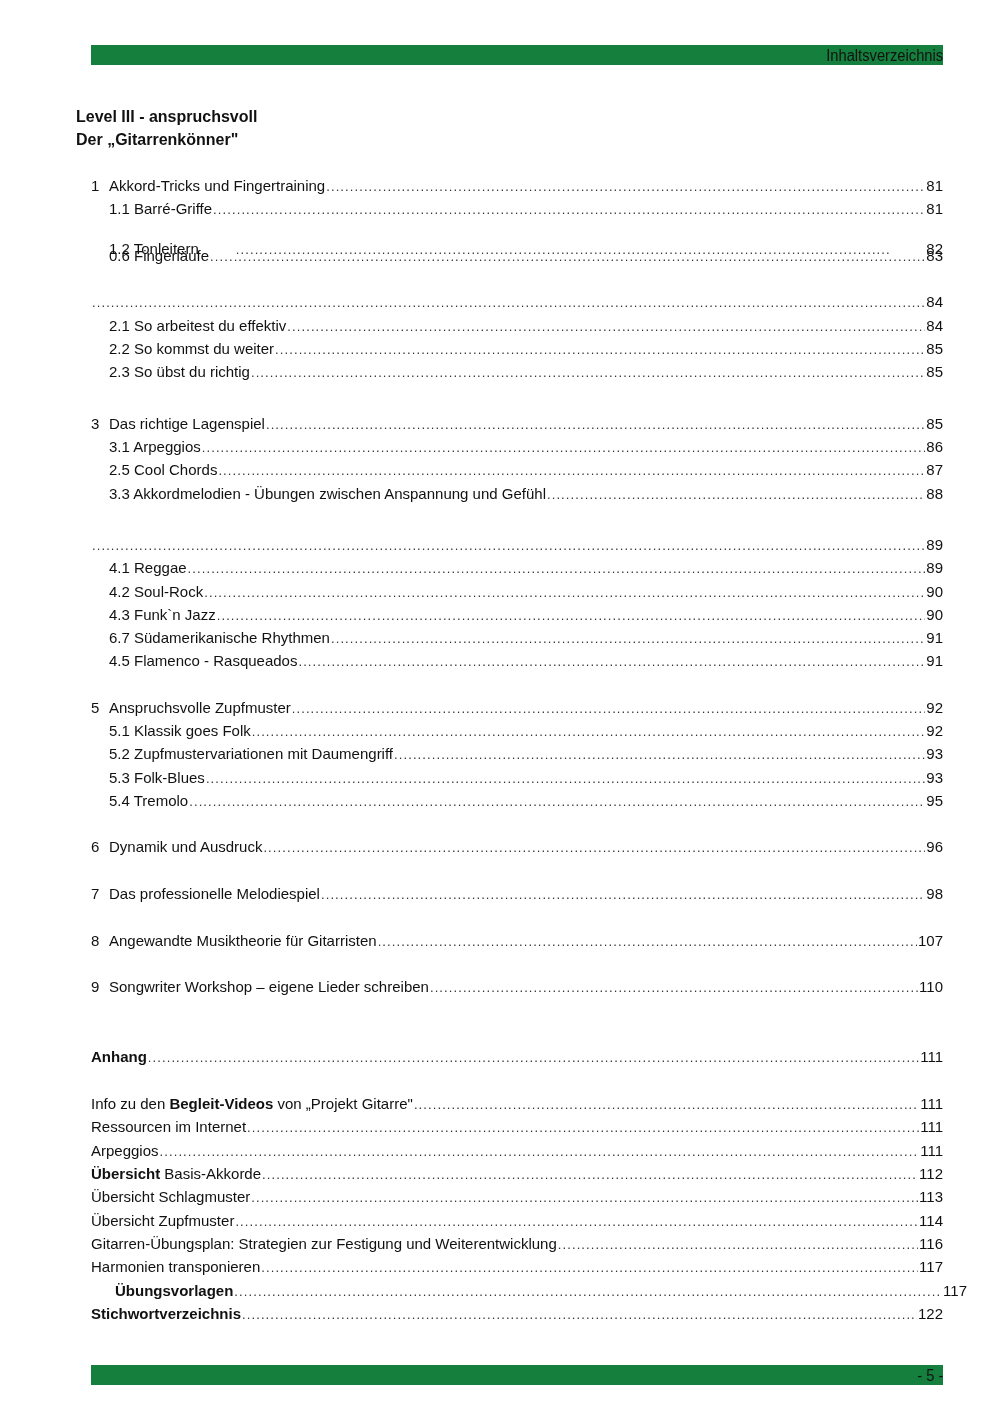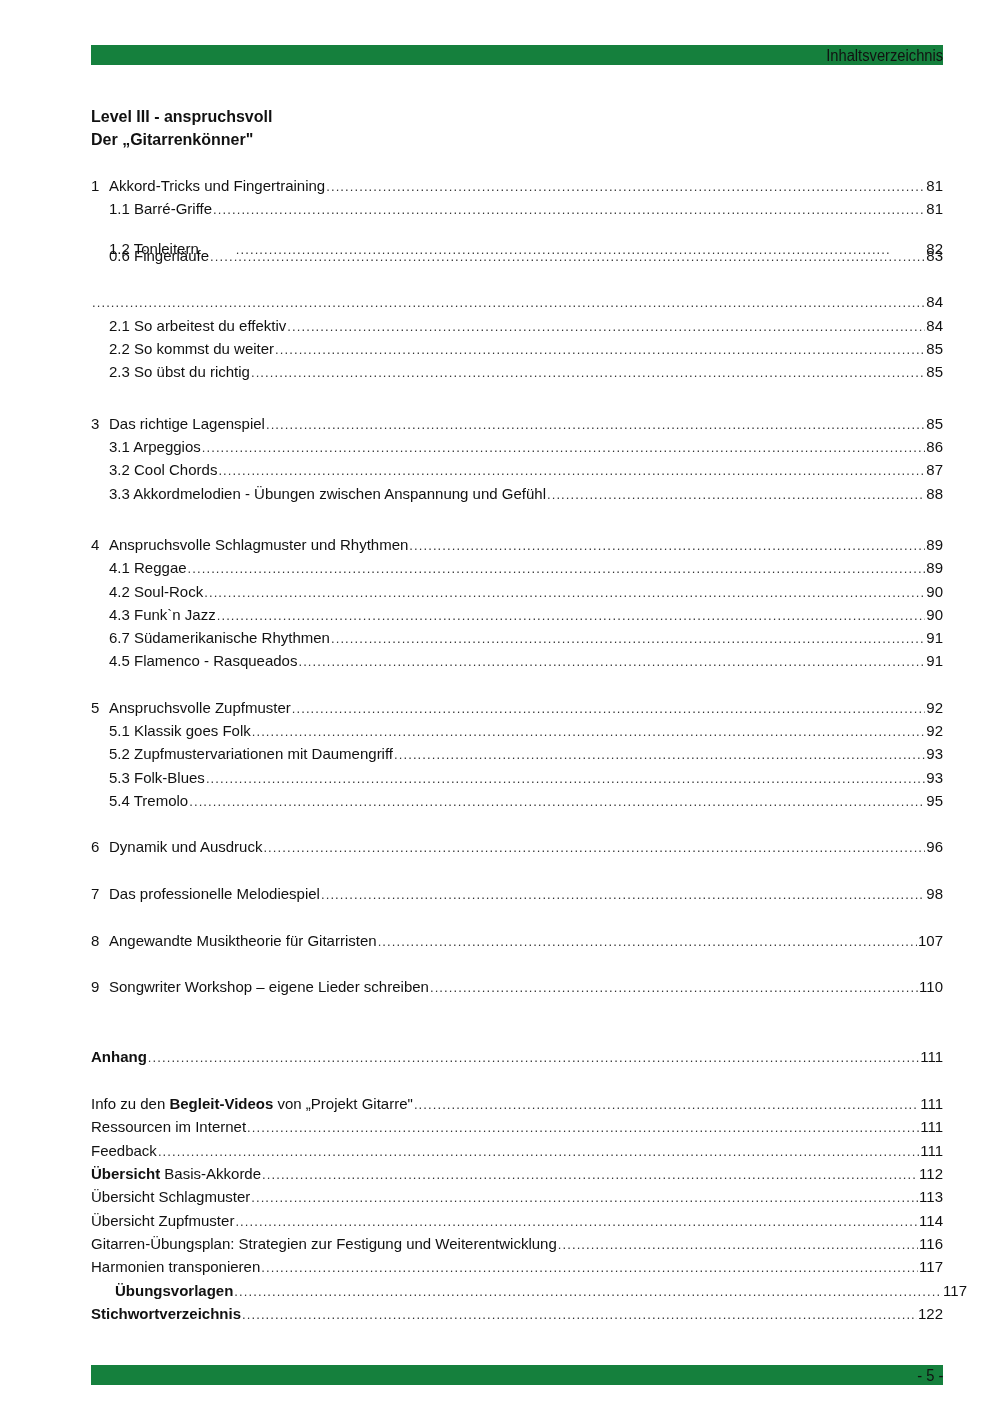--- a/index.html
+++ b/index.html
@@ -2,21 +2,21 @@
 <html><head>
 <meta charset="utf-8">
 <style>
   html, body { margin:0; padding:0; background:#ffffff; }
   body { width:1005px; height:1422px; position:relative; overflow:hidden;
          font-family:"Liberation Sans", sans-serif; color:#111; }
   .bar { position:absolute; left:91px; width:852px; height:20px; background:#15803d; }
   .bar span { position:absolute; right:0; top:1px; font-size:16px; line-height:20px; transform:scaleX(0.92); transform-origin:right; }
   #hdr { top:45px; }
   #ftr { top:1365px; }
-  .title { position:absolute; left:91px; font-weight:bold; font-size:16px; line-height:20px; }
+  .title { position:absolute; left:76px; font-weight:bold; font-size:16px; line-height:20px; }
   .row { position:absolute; left:91px; width:852px; height:22px; font-size:15px; line-height:22px; display:flex; align-items:baseline; }
   .row .lbl { white-space:nowrap; }
   .row .lbl.sub { padding-left:18px; }
   .row .num { display:inline-block; width:18px; }
   .row .dots { flex:1; overflow:hidden; white-space:nowrap; margin:0 1px; color:#333; font-size:13px; letter-spacing:1.1px; }
   .row .dots::after { content:"......................................................................................................................................................................................................................................................................"; }
   .row .pg { white-space:nowrap; }
   b { font-weight:bold; }
 </style>
 </head>
@@ -73,31 +73,30 @@
       <span class="lbl"><span class="num">3</span>Das richtige Lagenspiel</span>
       <span class="dots"></span>
       <span class="pg">85</span>
     </div>
     <div class="row" style="top: 436px;">
       <span class="lbl sub">3.1 Arpeggios</span>
       <span class="dots"></span>
       <span class="pg">86</span>
     </div>
     <div class="row" style="top: 459px;">
-      <span class="lbl sub">3.2 Cool Chords</span>
+      <span class="lbl sub">2.5 Cool Chords</span>
       <span class="dots"></span>
       <span class="pg">87</span>
     </div>
     <div class="row" style="top: 483px;">
       <span class="lbl sub">3.3 Akkordmelodien - Übungen zwischen Anspannung und Gefühl</span>
       <span class="dots"></span>
       <span class="pg">88</span>
     </div>
     <div class="row" style="top: 534px;">
-      <span class="lbl"><span class="num">4</span>Anspruchsvolle Schlagmuster und Rhythmen</span>
       <span class="dots"></span>
       <span class="pg">89</span>
     </div>
     <div class="row" style="top: 557px;">
       <span class="lbl sub">4.1 Reggae</span>
       <span class="dots"></span>
       <span class="pg">89</span>
     </div>
     <div class="row" style="top: 581px;">
       <span class="lbl sub">4.2 Soul-Rock</span>
@@ -175,21 +174,21 @@
       <span class="lbl">Info zu den <b>Begleit-Videos</b> von „Projekt Gitarre"</span>
       <span class="dots"></span>
       <span class="pg">111</span>
     </div>
     <div class="row" style="top: 1116px;">
       <span class="lbl">Ressourcen im Internet</span>
       <span class="dots"></span>
       <span class="pg">111</span>
     </div>
     <div class="row" style="top: 1140px;">
-      <span class="lbl">Feedback </span>
+      <span class="lbl">Arpeggios </span>
       <span class="dots"></span>
       <span class="pg">111</span>
     </div>
     <div class="row" style="top: 1163px;">
       <span class="lbl"><b>Übersicht</b> Basis-Akkorde</span>
       <span class="dots"></span>
       <span class="pg">112</span>
     </div>
     <div class="row" style="top: 1186px;">
       <span class="lbl">Übersicht Schlagmuster</span>

